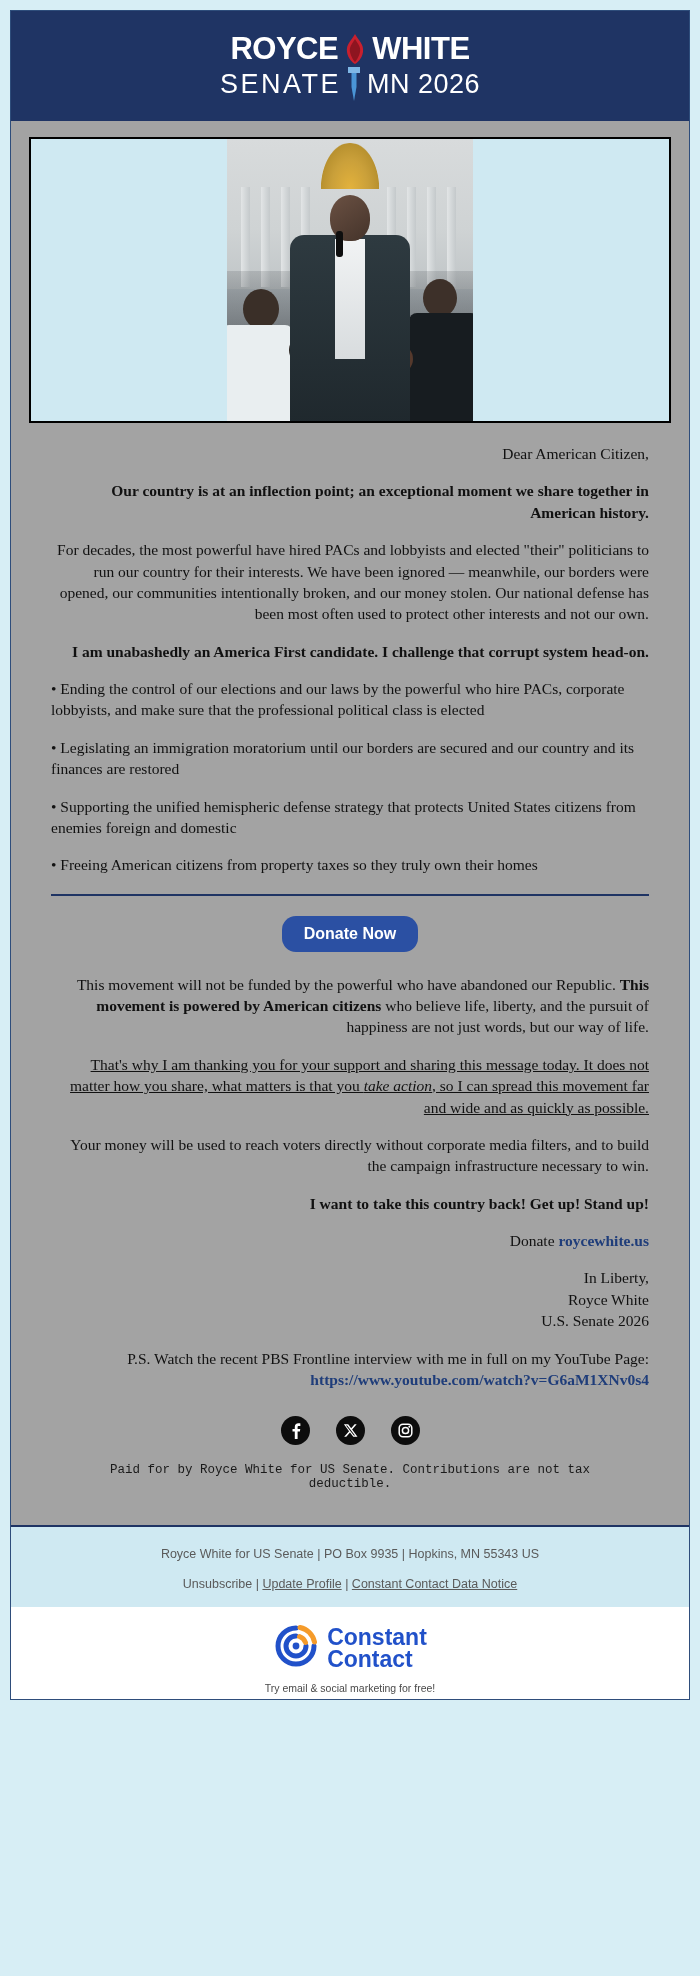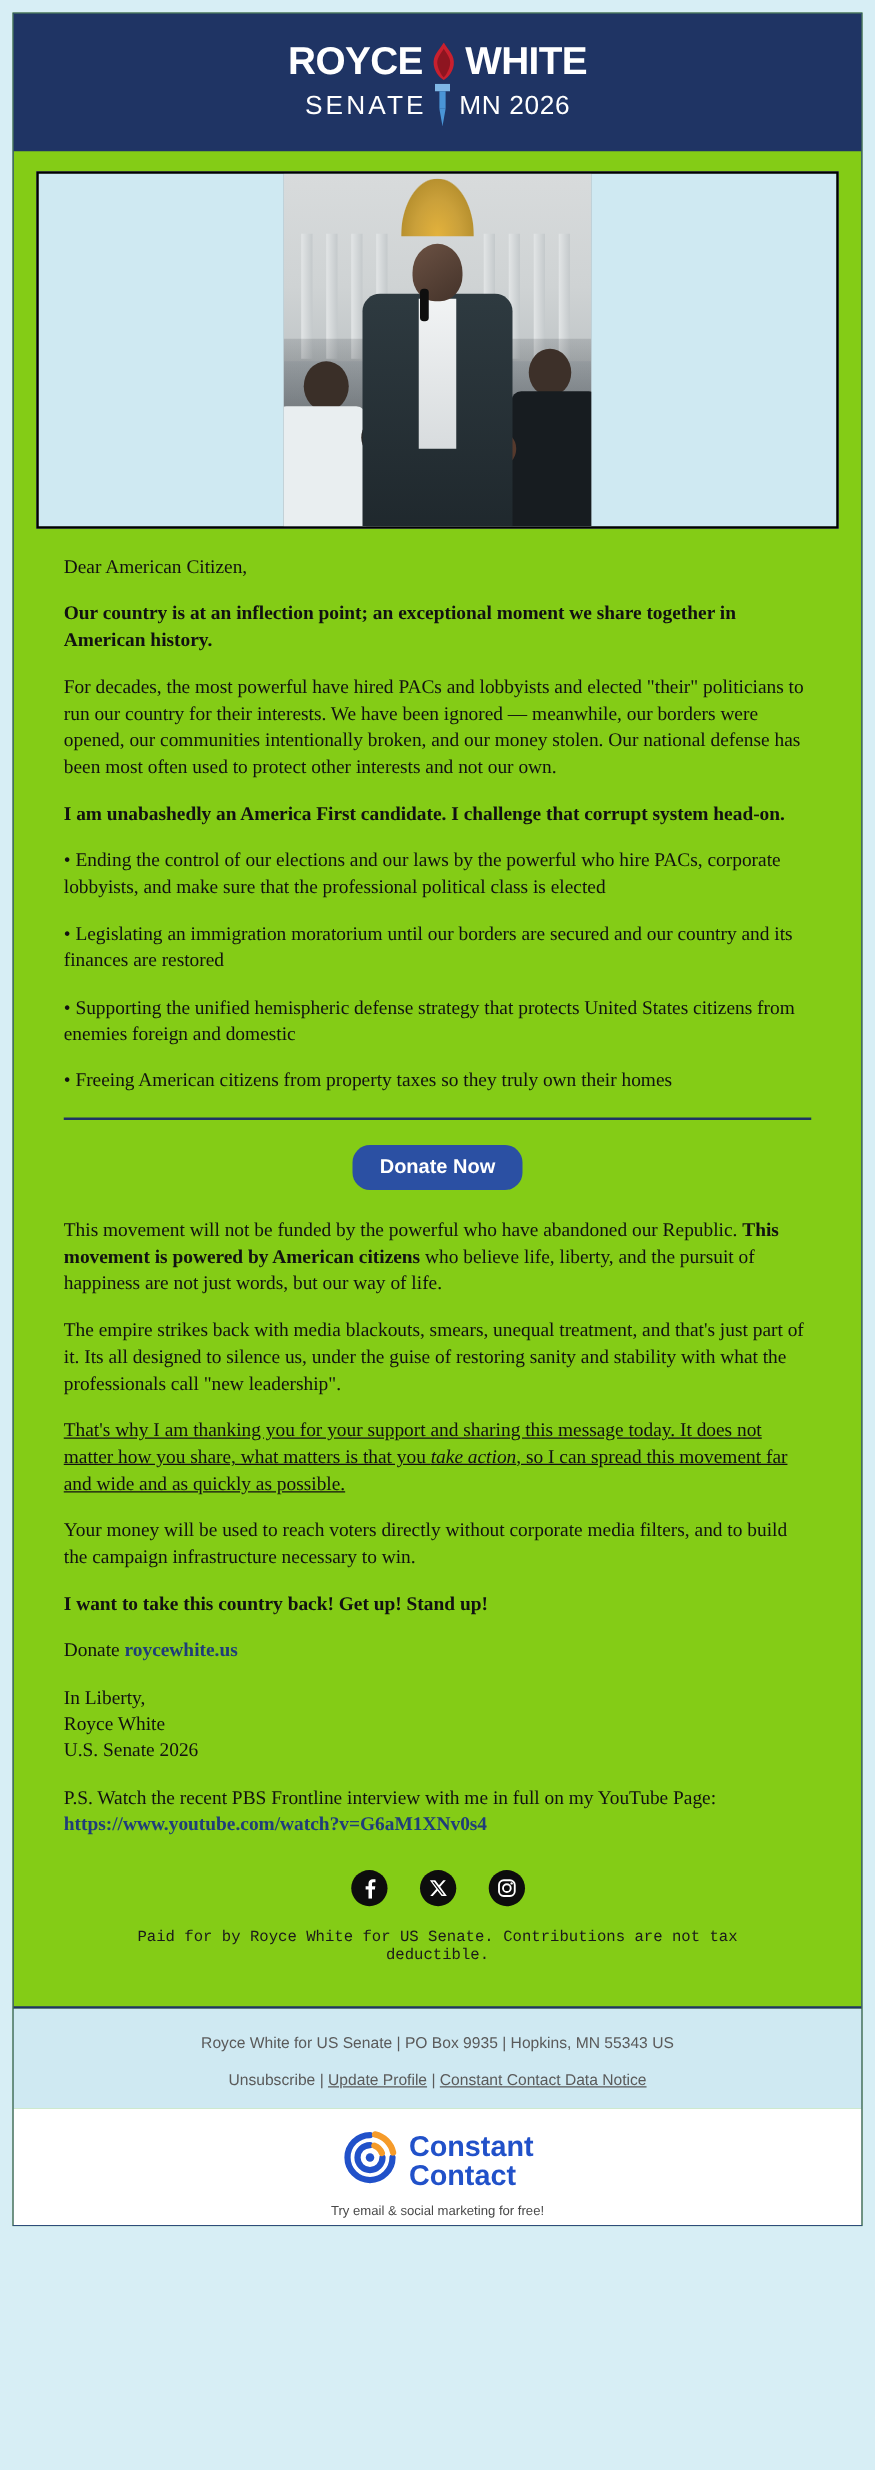--- a/index.html
+++ b/index.html
@@ -6,21 +6,21 @@
   html, body {
     width: 700px;
     background: #d7eef5;
     font-family: "Liberation Serif", serif;
   }
   body { padding-top: 10px; }
 
   .email-wrap {
     width: 680px;
     margin: 0 auto;
-    background: #84cc16;
+    background: #a3a3a3;
     border: 1px solid #2e4d7b;
   }
 
   
   .header {
     background: #1f3464;
     padding: 22px 0 20px;
     text-align: center;
   }
   .logo-top {
@@ -41,21 +41,21 @@
   .torch-flame svg { display: block; }
   .logo-bottom {
     display: flex;
     align-items: center;
     justify-content: center;
     gap: 5px;
     margin-top: 3px;
   }
   .logo-sub {
     font-family: "Liberation Sans", sans-serif;
-    font-size: 21px;
+    font-size: 27px;
     letter-spacing: 2.5px;
     color: #ffffff;
     line-height: 1;
   }
   .logo-sub.right { letter-spacing: 0.5px; }
   .torch-stick { width: 12px; height: 34px; margin: 0 2px; }
 
   
   .hero-block { padding: 16px 18px 0; }
   .hero-frame {
@@ -130,20 +130,21 @@
     background: #0e0e0e;
   }
 
   
   .body-block { padding: 20px 40px 8px; color: #111; }
   p.body-text {
     font-size: 15.5px;
     line-height: 1.38;
     margin-bottom: 16px;
     color: #111;
+    text-align: right;
   }
   p.body-text.bold, .bold { font-weight: bold; }
   .u { text-decoration: underline; }
   .it { font-style: italic; }
   p.bullet {
     font-size: 15.5px;
     line-height: 1.38;
     margin-bottom: 16px;
   }
 
@@ -317,21 +318,20 @@
     <hr class="rule">
 
     <div class="donate-wrap">
       <button class="donate-btn">Donate Now</button>
     </div>
 
     <p class="body-text">
       <span>This movement will not be funded by the powerful who have abandoned our Republic. </span><span class="bold">This movement is powered by American citizens</span><span> who believe life, liberty, and the pursuit of happiness are not just words, but our way of life.</span>
     </p>
 
-    <p class="body-text">The empire strikes back with media blackouts, smears, unequal treatment, and that's just part of it. Its all designed to silence us, under the guise of restoring sanity and stability with what the professionals call "new leadership".</p>
 
     <p class="body-text u">
       <span>That's why I am thanking you for your support and sharing this message today. It does not matter how you share, what matters is that you </span><span class="it">take action</span><span>, so I can spread this movement far and wide and as quickly as possible.</span>
     </p>
 
     <p class="body-text">Your money will be used to reach voters directly without corporate media filters, and to build the campaign infrastructure necessary to win.</p>
 
     <p class="body-text bold">I want to take this country back! Get up! Stand up!</p>
 
     <p class="body-text">

